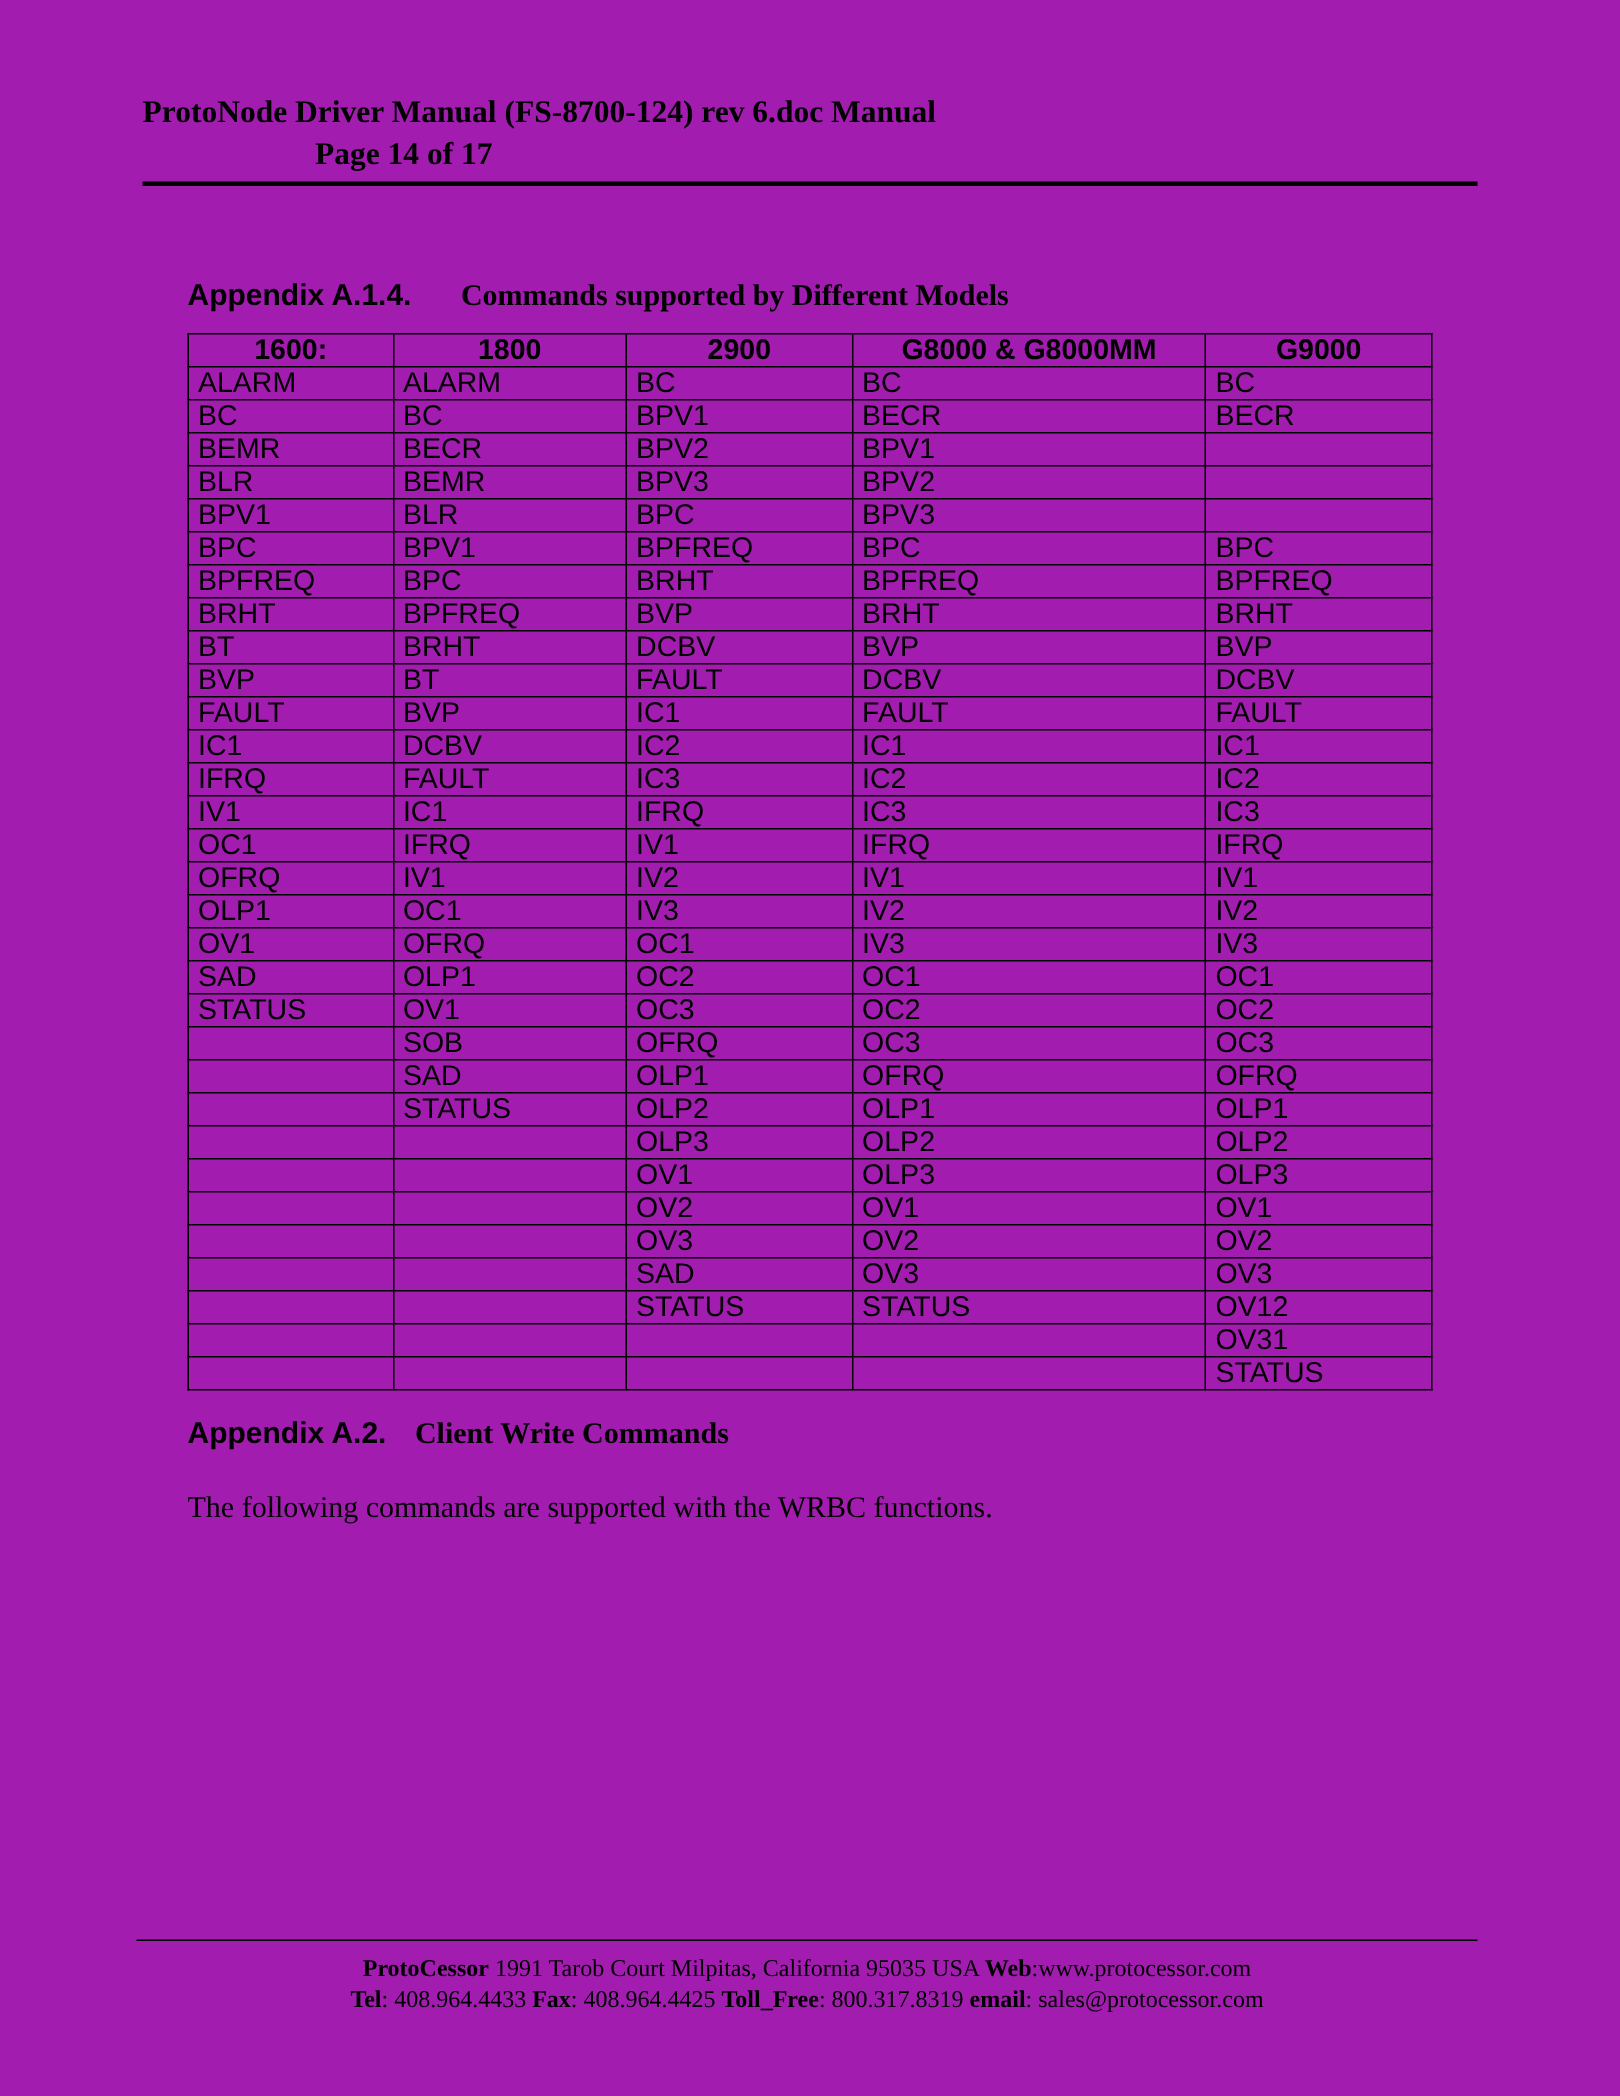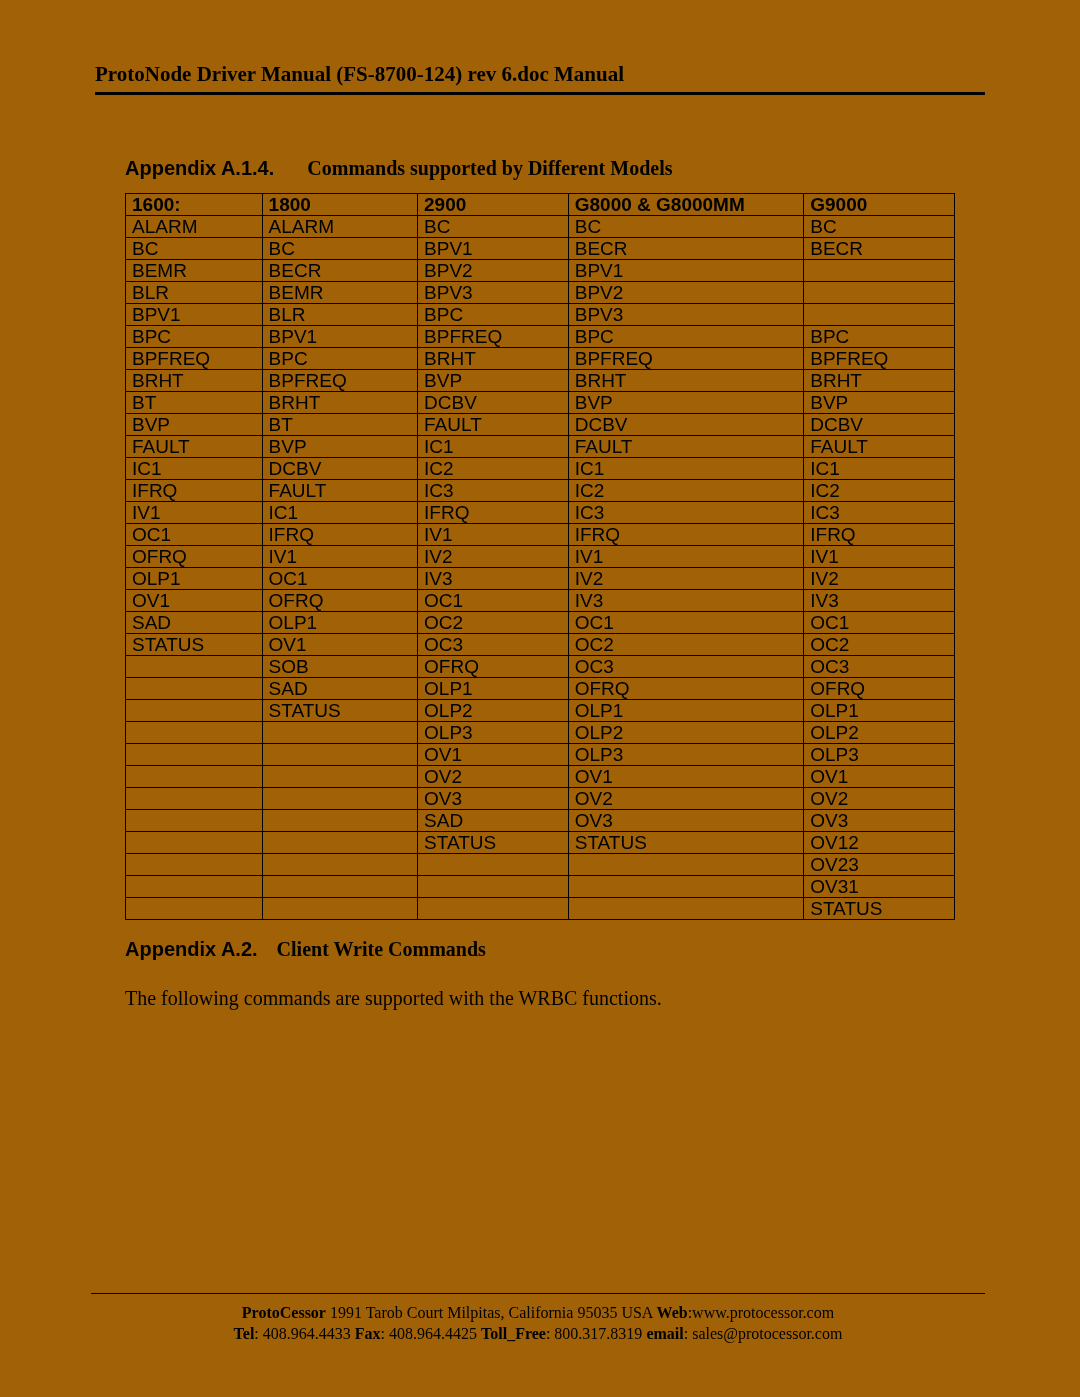--- a/index.html
+++ b/index.html
@@ -8,21 +8,21 @@
     background: #ffffff;
     color: #000000;
     font-family: "Times New Roman", Times, serif;
   }
   .page {
     width: 1080px;
     height: 1397px;
     box-sizing: border-box;
     padding: 60px 95px 50px 95px;
     position: relative;
-    background: #a16207;
+    background: #a21caf;
   }
   .header {
     margin-bottom: 2px;
   }
   .header-line1, .header-line2 {
     font-weight: bold;
     font-size: 21px;
     line-height: 1.35;
   }
   .header-line2 {
@@ -62,20 +62,21 @@
     font-size: 19px;
     padding: 0 6px;
     height: 21px;
     line-height: 21px;
     text-align: left;
     overflow: hidden;
     white-space: nowrap;
   }
   table.cmd-table th {
     font-weight: bold;
+    text-align: center;
   }
   .col0 { width: 14.5%; }
   .col1 { width: 16.5%; }
   .col2 { width: 16%; }
   .col3 { width: 25%; }
   .col4 { width: 16%; }
   .section2-heading {
     margin-top: 18px;
     font-size: 20px;
   }
@@ -107,20 +108,21 @@
   }
   .footer b { font-weight: bold; }
 </style>
 </head>
 <body>
 
 <div class="page">
 
   <div class="header">
     <div class="header-line1">ProtoNode Driver Manual (FS-8700-124) rev 6.doc Manual</div>
+    <div class="header-line2">Page 14 of 17</div>
     <hr class="header-rule">
   </div>
 
   <div class="body">
 
     <div class="section-heading">
       <span class="appendix-num">Appendix A.1.4.</span>
       <span class="appendix-title">Commands supported by Different Models</span>
     </div>
 
@@ -343,27 +345,20 @@
             <td></td>
             <td>STATUS</td>
             <td>STATUS</td>
             <td>OV12</td>
           </tr>
           <tr>
             <td></td>
             <td></td>
             <td></td>
             <td></td>
-            <td>OV23</td>
-          </tr>
-          <tr>
-            <td></td>
-            <td></td>
-            <td></td>
-            <td></td>
             <td>OV31</td>
           </tr>
           <tr>
             <td></td>
             <td></td>
             <td></td>
             <td></td>
             <td>STATUS</td>
           </tr>
         </tbody>

